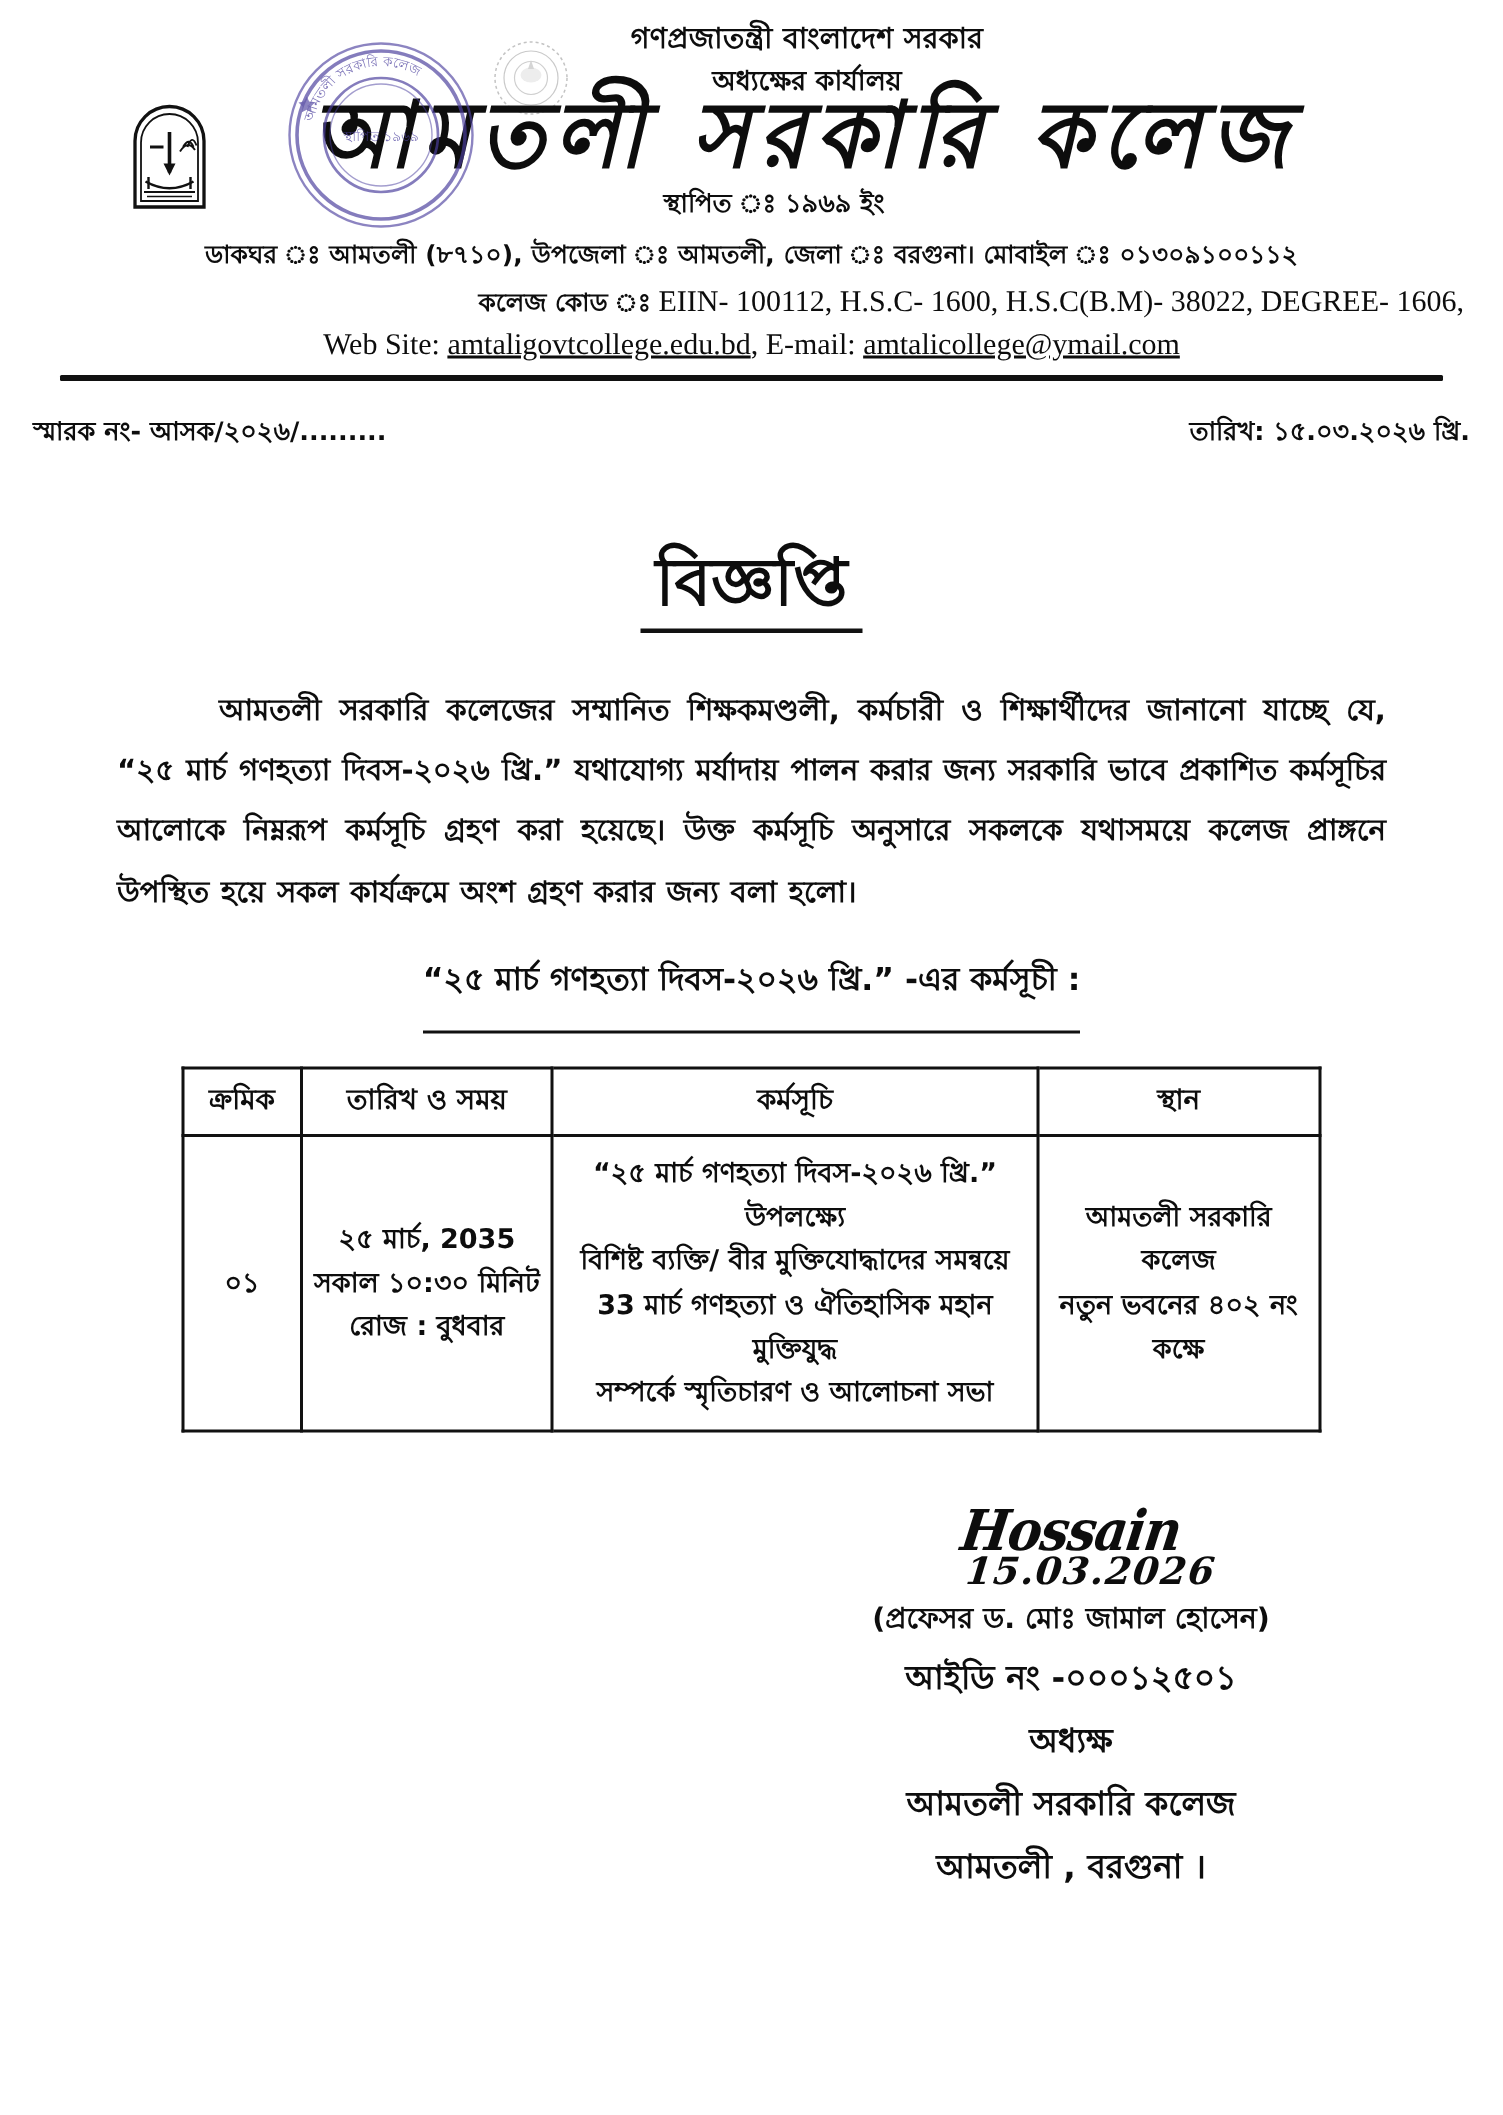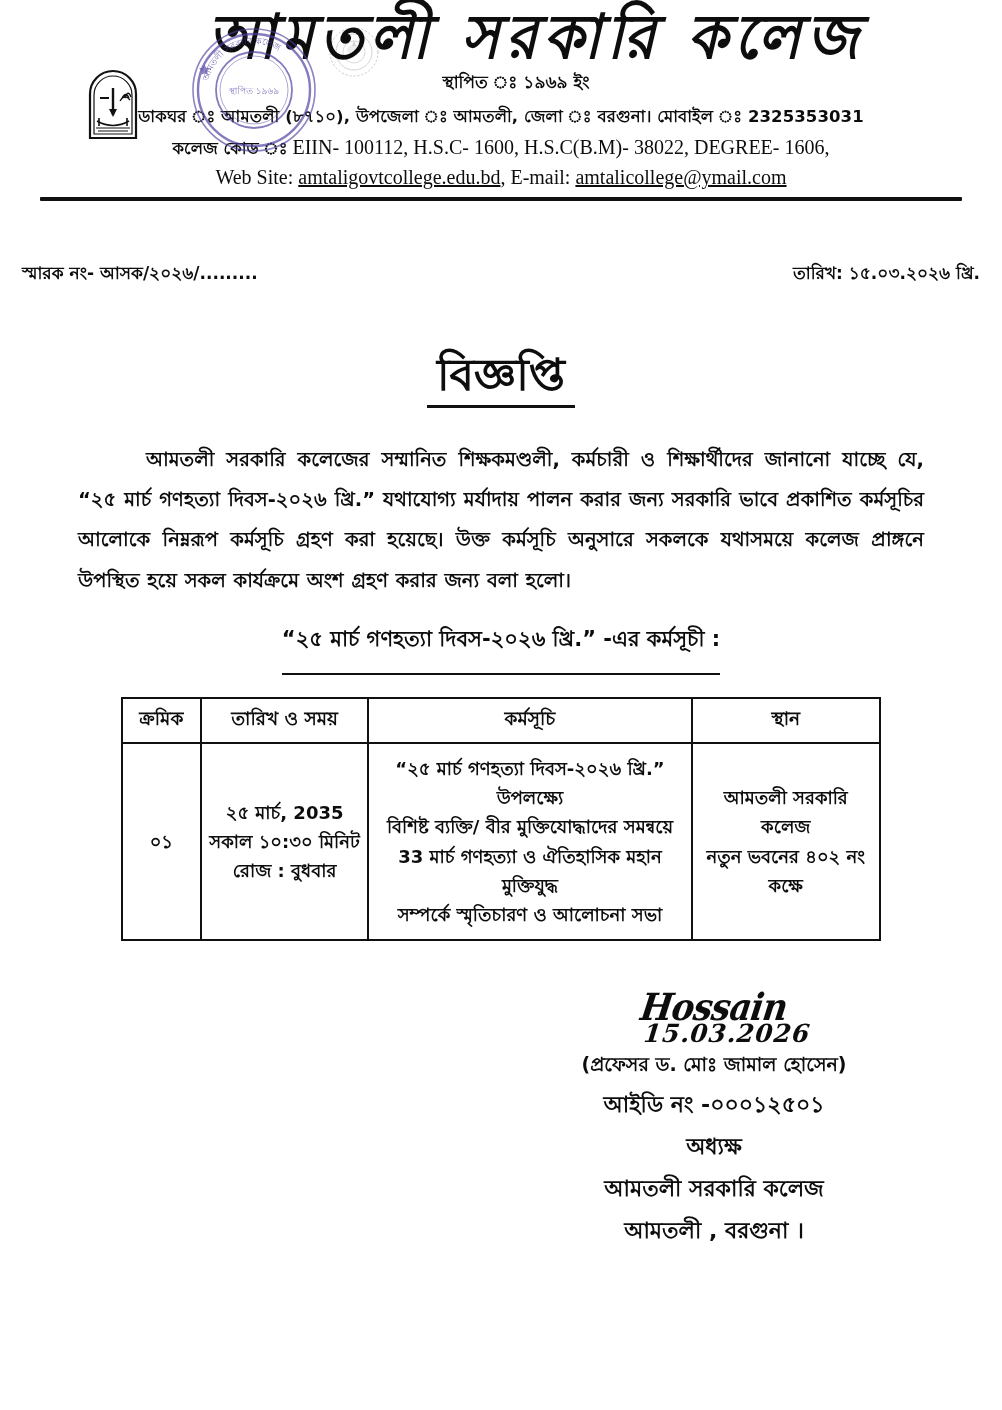--- a/index.html
+++ b/index.html
@@ -111,21 +111,21 @@
 
   .addr-line {
     text-align: center;
     font-family: "DejaVu Sans", "Liberation Sans", sans-serif;
     font-size: 16.5px;
     font-weight: 700;
     margin-top: 7px;
     letter-spacing: 0.1px;
   }
   .code-line {
-    text-align: center;
+    text-align: right;
     font-size: 20px;
     font-weight: 400;
     margin-top: 5px;
   }
   .code-line .bn {
     font-family: "DejaVu Sans", "Liberation Sans", sans-serif;
     font-size: 16.5px;
     font-weight: 700;
   }
   .web-line {
@@ -140,21 +140,21 @@
     background: #111;
     margin: 8px 14px 0 14px;
     border-radius: 1px;
   }
 
   
   .memo-row {
     display: flex;
     justify-content: space-between;
     align-items: baseline;
-    padding: 10px 22px 0 22px;
+    padding: 24px 22px 0 22px;
     font-family: "DejaVu Sans", "Liberation Sans", sans-serif;
     font-size: 17px;
     font-weight: 700;
   }
 
   
   .notice-title-wrap {
     text-align: center;
     margin-top: 62px;
   }
@@ -290,39 +290,45 @@
     <span class="nat-emblem">
       <svg viewBox="0 0 52 52" width="52" height="52" aria-hidden="true">
         <circle cx="26" cy="26" r="24" fill="none" stroke="#555" stroke-width="1" stroke-dasharray="2 2"></circle>
         <circle cx="26" cy="26" r="18" fill="none" stroke="#666" stroke-width="0.8"></circle>
         <circle cx="26" cy="26" r="11" fill="none" stroke="#777" stroke-width="0.8"></circle>
         <ellipse cx="26" cy="24" rx="7" ry="5" fill="#999" opacity="0.5"></ellipse>
         <path d="M26 14 l2 6 h-4 z" fill="#888"></path>
       </svg>
     </span>
 
+    <div class="lh-top">
+      <div class="gov-lines">
+        <div class="gov-line-1">গণপ্রজাতন্ত্রী বাংলাদেশ সরকার</div>
+        <div class="gov-line-2">অধ্যক্ষের কার্যালয়</div>
+      </div>
+    </div>
 
     <span class="seal">
       <svg viewBox="0 0 128 128" width="128" height="128" aria-hidden="true">
         <circle cx="64" cy="64" r="61" fill="none" stroke="#4b3f9e" stroke-width="1.6" opacity="0.75"></circle>
         <circle cx="64" cy="64" r="56" fill="none" stroke="#4b3f9e" stroke-width="2.4" opacity="0.8"></circle>
         <circle cx="64" cy="64" r="38" fill="none" stroke="#4b3f9e" stroke-width="1.8" opacity="0.8"></circle>
         <circle cx="64" cy="64" r="34" fill="none" stroke="#4b3f9e" stroke-width="0.9" opacity="0.6"></circle>
         <path id="sealarc" d="M 18 64 A 46 46 0 0 1 110 64" fill="none"></path>
         <text font-size="9" fill="#4b3f9e" opacity="0.85" font-family="DejaVu Sans, sans-serif">
           <textPath href="#sealarc" startOffset="6%">আমতলী সরকারি কলেজ</textPath>
         </text>
         <text x="64" y="68" font-size="9" fill="#4b3f9e" opacity="0.85" text-anchor="middle" font-family="DejaVu Sans, sans-serif">স্থাপিত ১৯৬৯</text>
         <path d="M30 88 l3 6 l7 1 l-5 5 l1 7 l-6 -3 l-6 3 l1 -7 l-5 -5 l7 -1 z" fill="#4b3f9e" opacity="0.75" transform="translate(-2,-10) scale(0.55)"></path>
       </svg>
     </span>
 
     <div class="college-name">আমতলী সরকারি কলেজ</div>
     <div class="established">স্থাপিত ঃ ১৯৬৯ ইং</div>
-    <div class="addr-line">ডাকঘর ঃ আমতলী  (৮৭১০), উপজেলা ঃ আমতলী, জেলা ঃ বরগুনা। মোবাইল ঃ 2325353031</div>
+    <div class="addr-line">ডাকঘর ঃ আমতলী  (৮৭১০), উপজেলা ঃ আমতলী, জেলা ঃ বরগুনা। মোবাইল ঃ ০১৩০৯১০০১১২</div>
 
     <div class="code-line">
       <span class="bn">কলেজ কোড ঃ</span>
       <span>EIIN- 100112, H.S.C- 1600, H.S.C(B.M)- 38022, DEGREE- 1606,</span>
     </div>
 
     <div class="web-line">
       <span>Web Site:</span>
       <u>amtaligovtcollege.edu.bd</u><span>,</span>
       <span>E-mail:</span>

